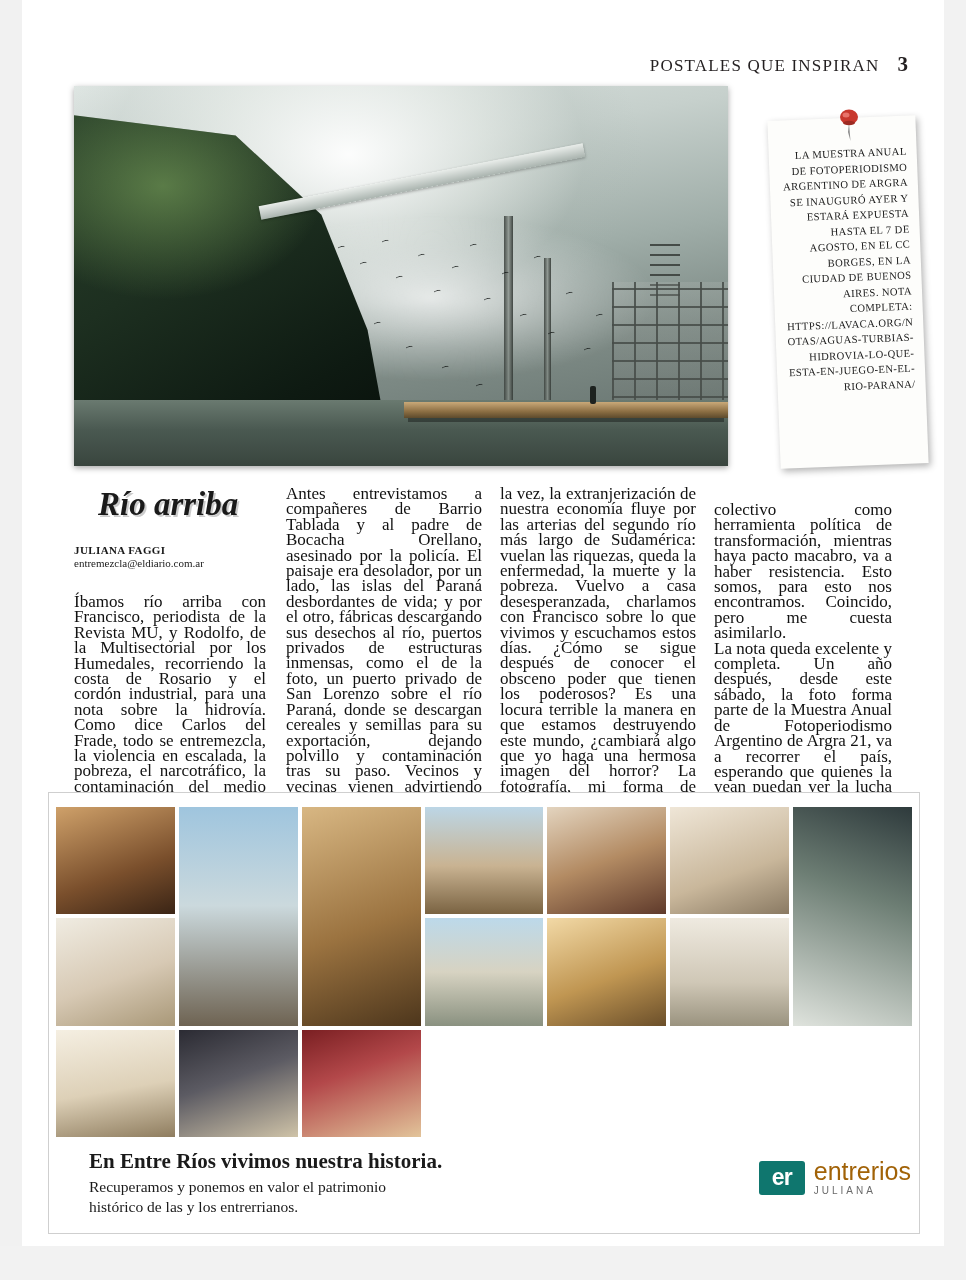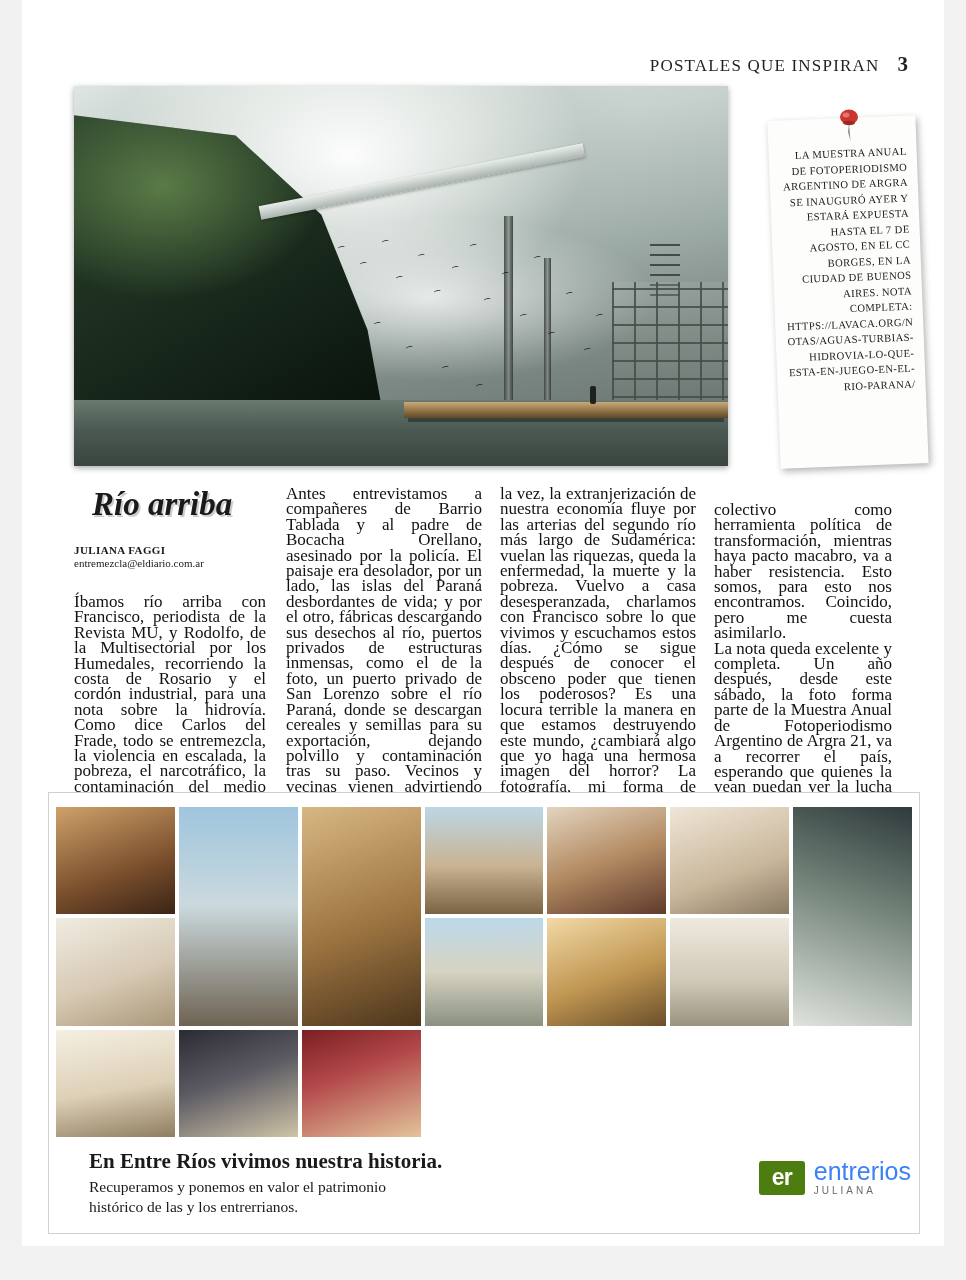--- a/index.html
+++ b/index.html
@@ -195,21 +195,21 @@
     left: 62px;
     top: 0px;
     width: 26px;
     height: 34px;
     z-index: 3;
   }
 
   
   .title {
     position: absolute;
-    left: 92px;
+    left: 98px;
     top: 486px;
     font-family: "Liberation Serif", serif;
     font-style: italic;
     font-weight: bold;
     font-size: 33px;
     color: #1a1a1a;
     text-shadow: 2px 2px 0 rgba(0,0,0,0.20);
   }
   .byline {
     position: absolute;
@@ -314,35 +314,35 @@
     position: absolute;
     right: 26px;
     top: 18px;
     display: flex;
     align-items: center;
     gap: 9px;
   }
   .logo-mark {
     width: 46px;
     height: 34px;
-    background: #4d7c0f;
+    background: #0f766e;
     border-radius: 3px;
     color: #fff;
     font-family: "Liberation Sans", sans-serif;
     font-weight: bold;
     font-size: 23px;
     display: flex;
     align-items: center;
     justify-content: center;
     letter-spacing: -1px;
   }
   .logo-text .l1 {
     font-family: "Liberation Sans", sans-serif;
     font-size: 25px;
-    color: #3b82f6;
+    color: #a16207;
     line-height: 25px;
   }
   .logo-text .l2 {
     font-family: "Liberation Sans", sans-serif;
     font-size: 10px;
     letter-spacing: 3px;
     color: #6a6a6a;
     margin-top: 1px;
   }
 

